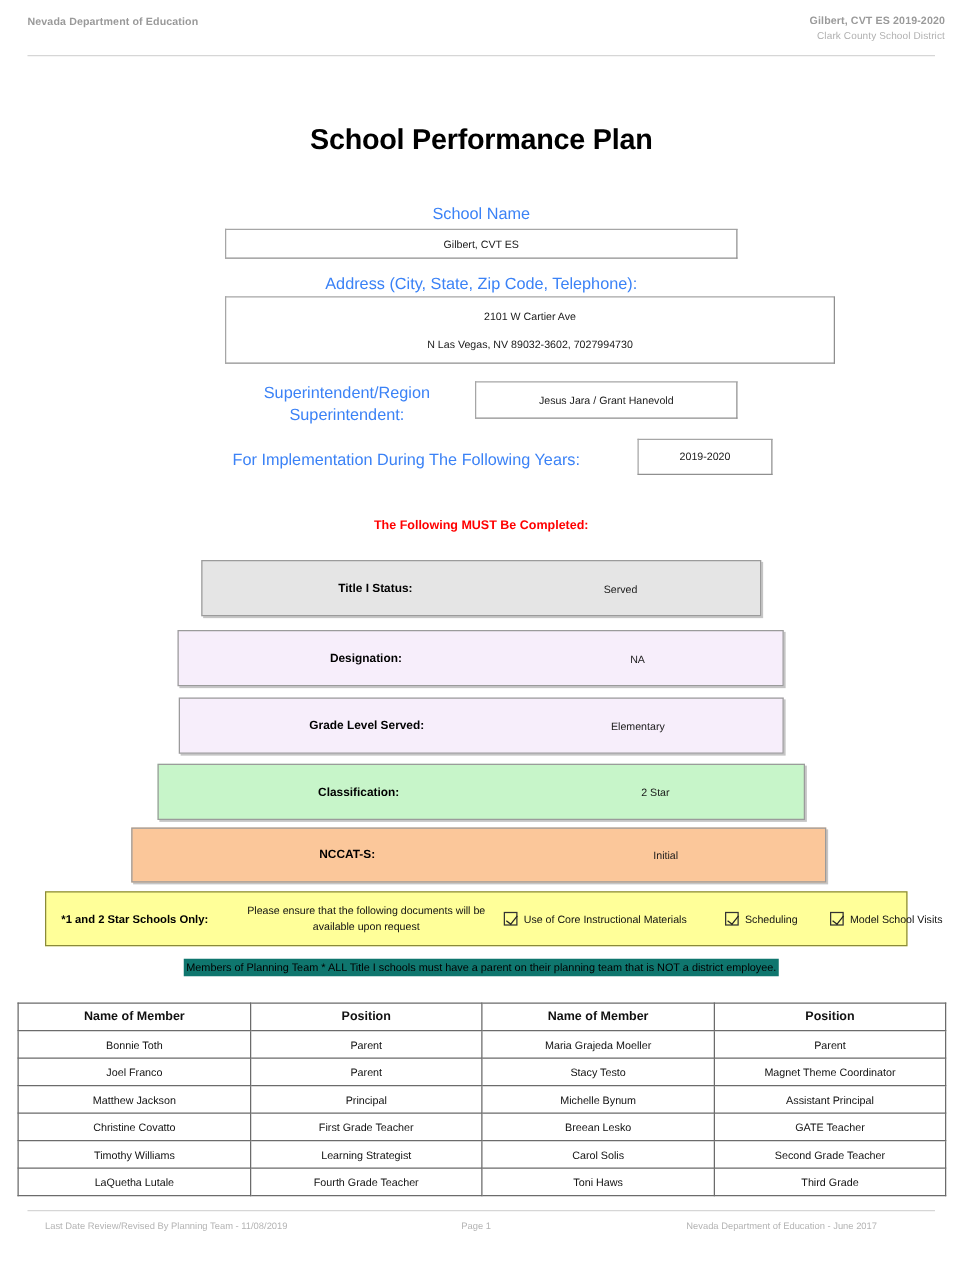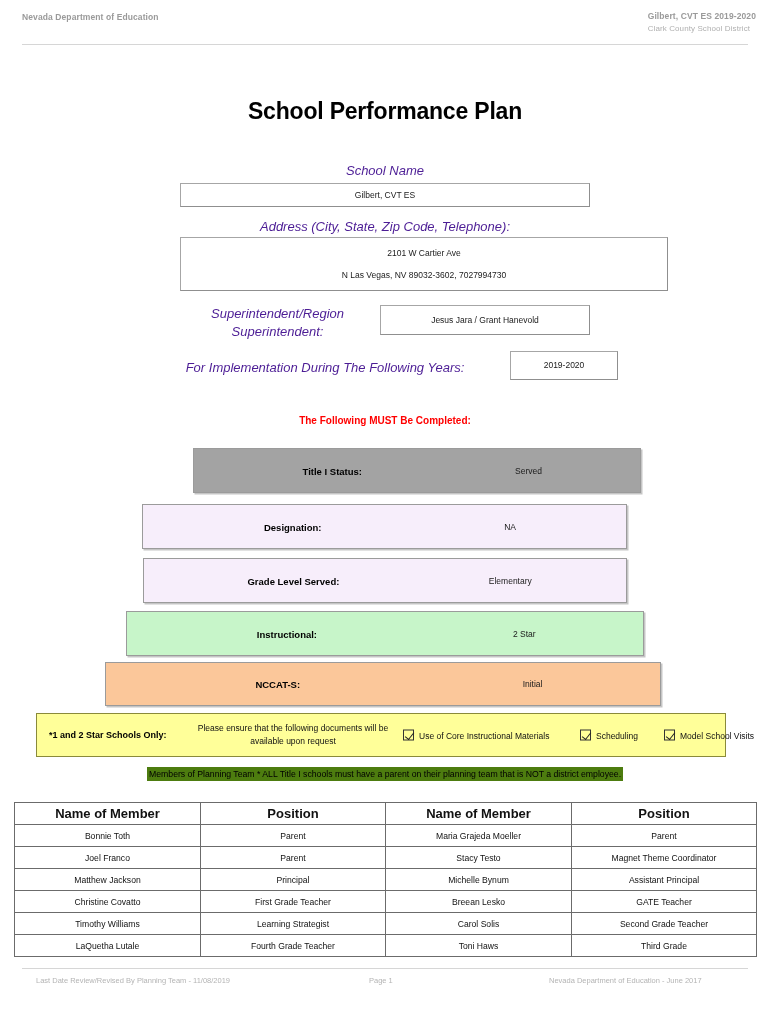--- a/index.html
+++ b/index.html
@@ -28,20 +28,21 @@
     position: absolute;
     left: 22px; top: 12px;
     font-size: 8.5px;
     font-weight: bold;
     color: #9a9a9a;
     letter-spacing: .1px;
   }
   .hdr-right {
     position: absolute;
     right: 14px; top: 11px;
+    text-align: right;
   }
   .hdr-right .line1 {
     font-size: 8.5px;
     font-weight: bold;
     color: #9a9a9a;
     letter-spacing: .1px;
   }
   .hdr-right .line2 {
     font-size: 8px;
     color: #b0b0b0;
@@ -65,22 +66,21 @@
     font-size: 23px;
     font-weight: bold;
     letter-spacing: -0.2px;
   }
 
   
   .field-label {
     position: absolute;
     text-align: center;
     font-size: 13px;
-    color: #4c1d95;
-    font-style: italic;
+    color: #3b82f6;
   }
   .field-box {
     position: absolute;
     box-sizing: border-box;
     border: 1px solid #a6a6a6;
     border-right-color: #8f8f8f;
     border-bottom-color: #8f8f8f;
     background: #ffffff;
     display: flex;
     flex-direction: column;
@@ -217,21 +217,21 @@
     width: 4px; height: 8px;
     border: solid #222;
     border-width: 0 1.3px 1.3px 0;
     transform: rotate(38deg);
   }
 
   
   .team-banner {
     position: absolute;
     left: 147px; top: 767px;
-    background: #4d7c0f;
+    background: #0f766e;
     font-size: 8.7px;
     color: #000;
     padding: 2px 2px;
     white-space: nowrap;
   }
 
   
   .members-table {
     position: absolute;
     left: 14px; top: 802px;
@@ -240,21 +240,21 @@
     table-layout: fixed;
   }
   .members-table th, .members-table td {
     border: 1px solid #6b6b6b;
     height: 19px;
     text-align: center;
     vertical-align: middle;
     color: #111;
   }
   .members-table th {
-    font-size: 13px;
+    font-size: 10px;
     font-weight: bold;
   }
   .members-table td {
     font-size: 8.6px;
     text-align: center;
   }
   .members-table col.c-name { width: 186px; }
   .members-table col.c-pos  { width: 185px; }
 
   
@@ -306,34 +306,34 @@
   <div class="val-line">Jesus Jara / Grant Hanevold</div>
 </div>
 
 <div class="field-label" id="years-label">For Implementation During The Following Years:</div>
 <div class="field-box" id="years-box">
   <div class="val-line">2019-2020</div>
 </div>
 
 <div class="must-complete">The Following MUST Be Completed:</div>
 
-<div class="status-bar" id="bar-title1" style="background: #a3a3a3; margin-left: 32px;">
+<div class="status-bar" id="bar-title1" style="background: #e5e5e5;">
   <div class="sb-label">Title I Status:</div>
   <div class="sb-value">Served</div>
 </div>
 <div class="status-bar" id="bar-designation" style="background: rgb(247, 238, 251);">
   <div class="sb-label">Designation:</div>
   <div class="sb-value">NA</div>
 </div>
 <div class="status-bar" id="bar-grade" style="background: rgb(247, 238, 251);">
   <div class="sb-label">Grade Level Served:</div>
   <div class="sb-value">Elementary</div>
 </div>
 <div class="status-bar" id="bar-class" style="background: rgb(199, 245, 201);">
-  <div class="sb-label">Instructional:</div>
+  <div class="sb-label">Classification:</div>
   <div class="sb-value">2 Star</div>
 </div>
 <div class="status-bar" id="bar-nccat" style="background: rgb(251, 199, 154);">
   <div class="sb-label">NCCAT-S:</div>
   <div class="sb-value">Initial</div>
 </div>
 
 <div class="yellow-box">
   <div class="yb-only">*1 and 2 Star Schools Only:</div>
   <div class="yb-ensure">Please ensure that the following documents will be available upon request</div>

